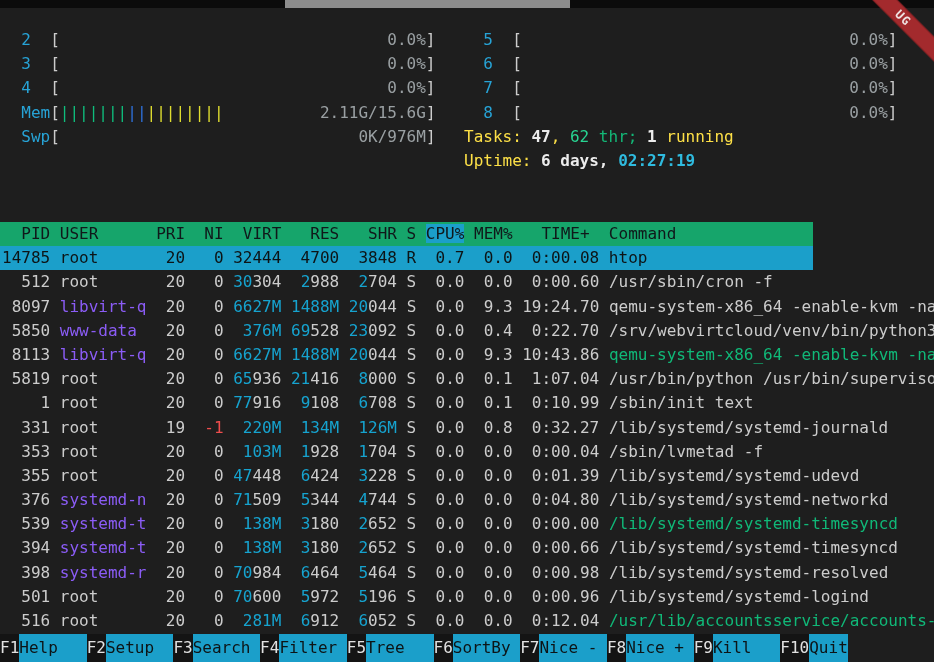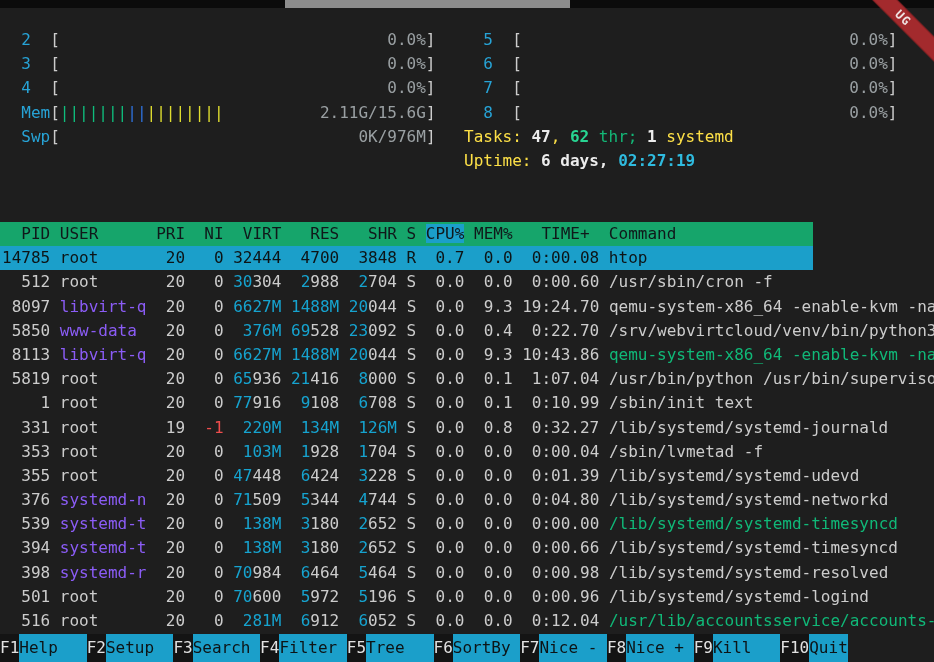--- a/index.html
+++ b/index.html
@@ -27,21 +27,21 @@
   .s-lab{color:#27a3d6}
   .s-dimv{color:#9aa0a3}
   .s-dim{color:#8b5cf6}
   .s-num{color:#16a3cf}
   .s-red{color:#ef4d4d}
   .s-grn{color:#10b878}
   .s-green{color:#13b877}
   .s-cyan{color:#fde047}
   .s-bw{color:#ececec;font-weight:bold}
   .s-bc{color:#2fbbdf;font-weight:bold}
-  .s-bgreen{color:#28d492;font-weight:bold}
+  .s-bgreen{color:#28d492;font-weight:normal}
   .s-pgreen{color:#0fbd7c}
   .s-pblue{color:#2e6fd8}
   .s-pyellow{color:#dfdd30}
   .fbar{position:absolute;left:0;bottom:0;width:845px;height:28px;background:#141414;
         display:flex;line-height:28px;white-space:pre}
   .fk-item{display:flex}
   .fk-key{color:#e2e2e2}
   .fk-label{background:#1b9fca;color:#0d1416}
   .fk-fill{flex:1;background:#1b9fca}
 </style>
@@ -59,21 +59,21 @@
       <div class="line"><span class="s-w">  </span><span class="s-lab">3</span><span class="s-w">  [</span><span class="s-w">                                  </span><span class="s-dimv">0.0%</span><span class="s-w">]</span></div>
       <div class="line"><span class="s-w">  </span><span class="s-lab">4</span><span class="s-w">  [</span><span class="s-w">                                  </span><span class="s-dimv">0.0%</span><span class="s-w">]</span></div>
       <div class="line"><span class="s-w">  </span><span class="s-lab">Mem</span><span class="s-w">[</span><span class="s-pgreen">|||||||</span><span class="s-pblue">||</span><span class="s-pyellow">||||||||</span><span class="s-w">          </span><span class="s-dimv">2.11G/15.6G</span><span class="s-w">]</span></div>
       <div class="line"><span class="s-w">  </span><span class="s-lab">Swp</span><span class="s-w">[</span><span class="s-w">                               </span><span class="s-dimv">0K/976M</span><span class="s-w">]</span></div>
     </div>
   <div class="meters-right">
       <div class="line"><span class="s-w">  </span><span class="s-lab">5</span><span class="s-w">  [</span><span class="s-w">                                  </span><span class="s-dimv">0.0%</span><span class="s-w">]</span></div>
       <div class="line"><span class="s-w">  </span><span class="s-lab">6</span><span class="s-w">  [</span><span class="s-w">                                  </span><span class="s-dimv">0.0%</span><span class="s-w">]</span></div>
       <div class="line"><span class="s-w">  </span><span class="s-lab">7</span><span class="s-w">  [</span><span class="s-w">                                  </span><span class="s-dimv">0.0%</span><span class="s-w">]</span></div>
       <div class="line"><span class="s-w">  </span><span class="s-lab">8</span><span class="s-w">  [</span><span class="s-w">                                  </span><span class="s-dimv">0.0%</span><span class="s-w">]</span></div>
-      <div class="line"><span class="s-cyan">Tasks: </span><span class="s-bw">47</span><span class="s-cyan">, </span><span class="s-bgreen">62</span><span class="s-green"> thr; </span><span class="s-bw">1</span><span class="s-cyan"> systemd</span></div>
+      <div class="line"><span class="s-cyan">Tasks: </span><span class="s-bw">47</span><span class="s-cyan">, </span><span class="s-bgreen">62</span><span class="s-green"> thr; </span><span class="s-bw">1</span><span class="s-cyan"> running</span></div>
       <div class="line"><span class="s-cyan">Uptime: </span><span class="s-bw">6 days, </span><span class="s-bc">02:27:19</span></div>
     </div>
 
   <div class="ptable">
     <div class="line hdr"><span class="s-h">  PID USER      PRI  NI  VIRT   RES   SHR S </span><span class="s-hs">CPU%</span><span class="s-h"> MEM%   TIME+  Command</span></div>
     <div id="rows">
         <div class="line row sel"><span class="s-w">14785 root       20   0 32444  4700  3848 R  0.7  0.0  0:00.08 htop</span></div>
         <div class="line row"><span class="s-w">  512 root       20   0 </span><span class="s-num">30</span><span class="s-w">304  </span><span class="s-num">2</span><span class="s-w">988  </span><span class="s-num">2</span><span class="s-w">704 S  0.0  0.0  0:00.60 /usr/sbin/cron -f</span></div>
         <div class="line row"><span class="s-w"> 8097 </span><span class="s-dim">libvirt-q</span><span class="s-w">  20   0 </span><span class="s-num">6627M</span><span class="s-w"> </span><span class="s-num">1488M</span><span class="s-w"> </span><span class="s-num">20</span><span class="s-w">044 S  0.0  9.3 19:24.70 qemu-system-x86_64 -enable-kvm -na</span></div>
         <div class="line row"><span class="s-w"> 5850 </span><span class="s-dim">www-data </span><span class="s-w">  20   0  </span><span class="s-num">376M</span><span class="s-w"> </span><span class="s-num">69</span><span class="s-w">528 </span><span class="s-num">23</span><span class="s-w">092 S  0.0  0.4  0:22.70 /srv/webvirtcloud/venv/bin/python3</span></div>

